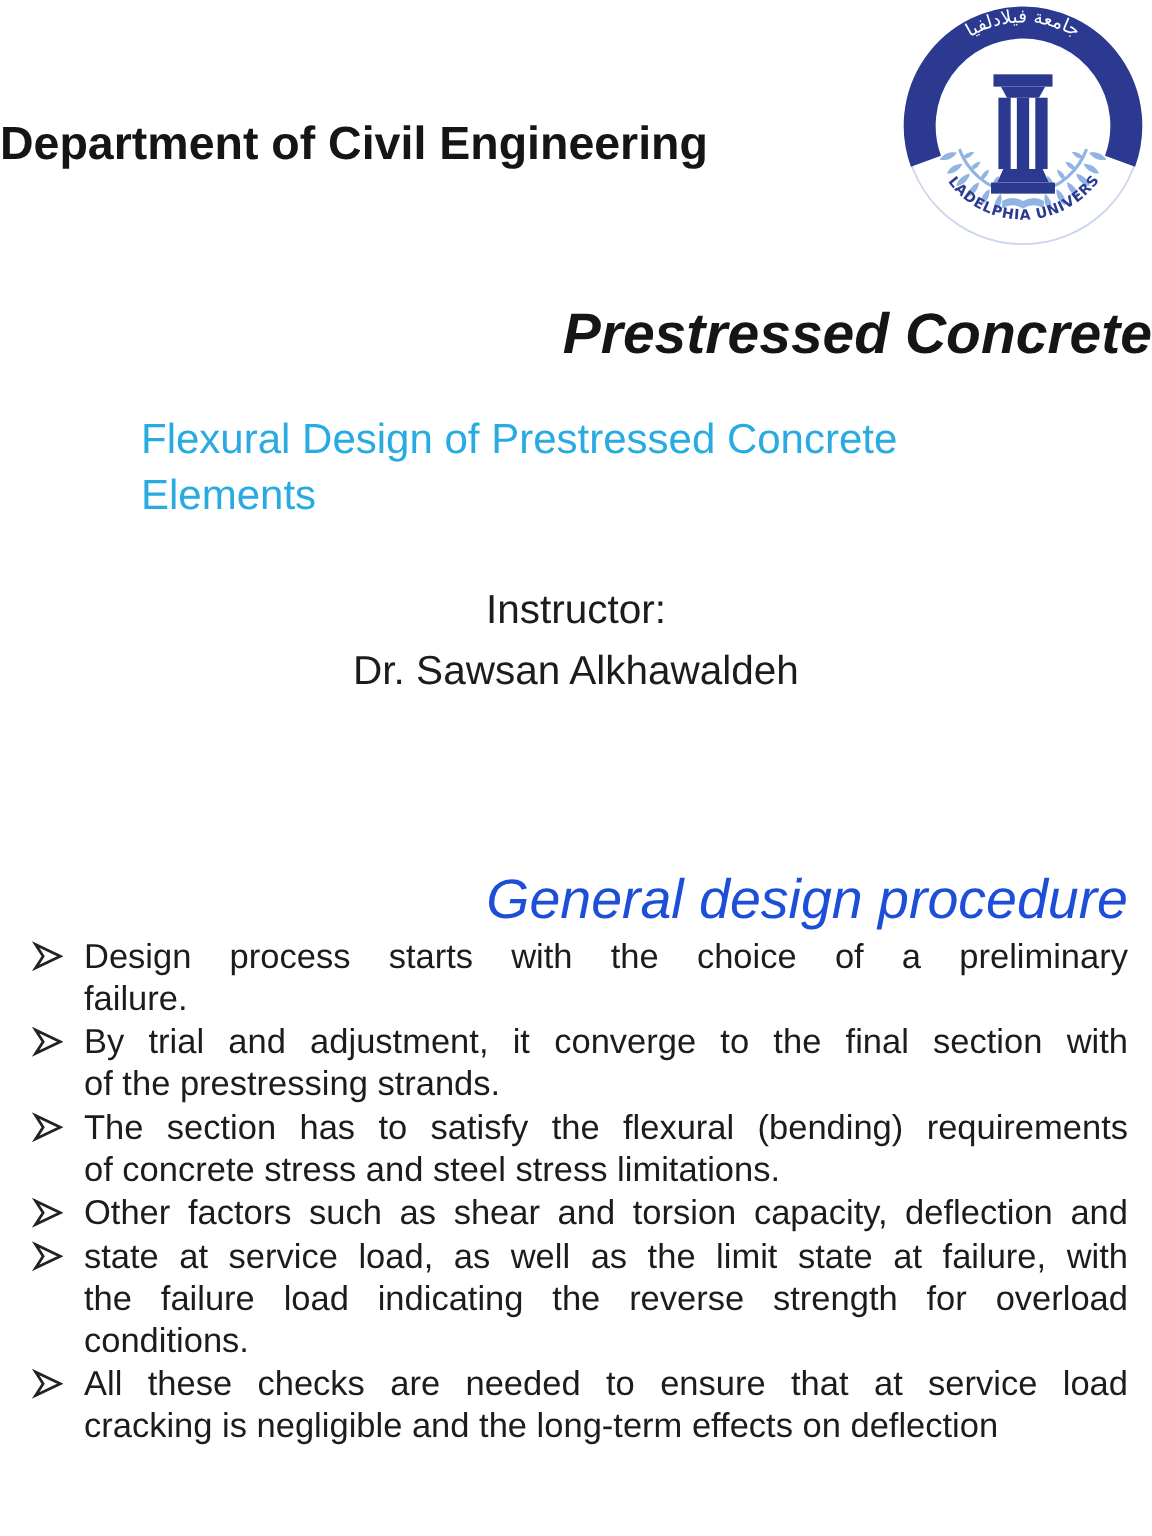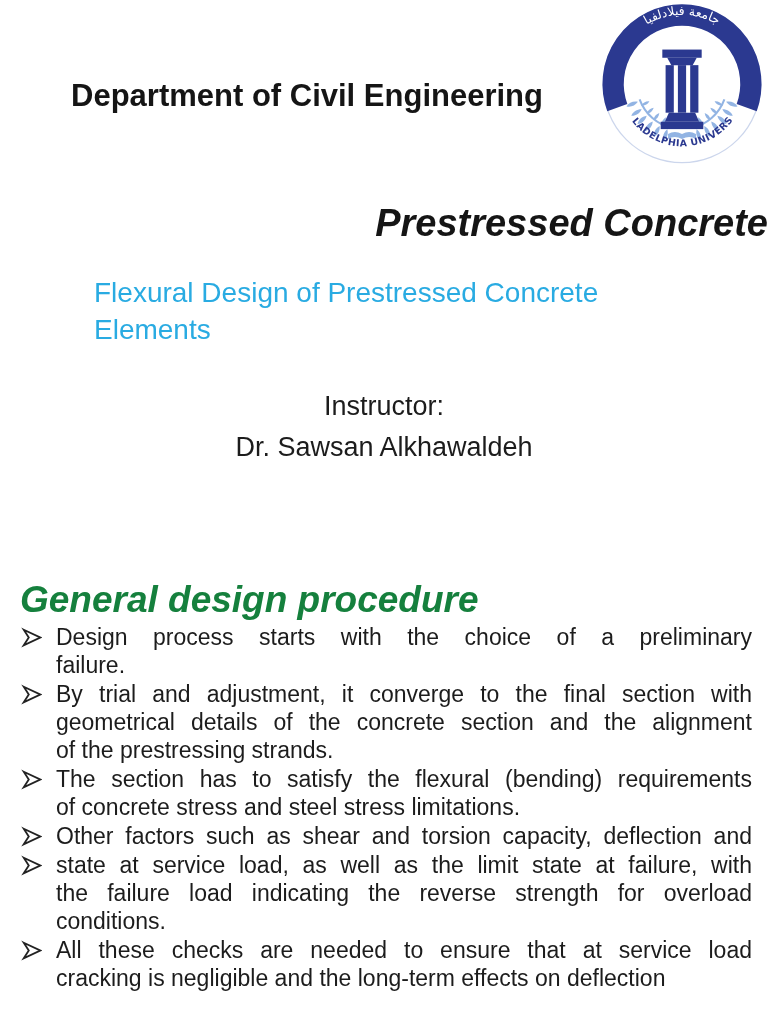--- a/index.html
+++ b/index.html
@@ -7,21 +7,20 @@
     position:relative;
     width:768px;height:1024px;
     margin:0 auto;
     background:#ffffff;
     overflow:hidden;
     color:#1c1c1c;
     font-family:"Liberation Sans", sans-serif;
   }
   .dept-title{
     position:absolute;top:76px;left:0;width:614px;
-    text-align:center;
     font-size:31px;font-weight:bold;line-height:40px;
     color:#151515;
   }
   .logo{position:absolute;top:2px;right:4px;width:164px;height:164px;}
   .course-title{
     position:absolute;top:200px;left:0;right:0;
     text-align:right;
     font-size:38px;font-weight:bold;font-style:italic;line-height:46px;
     color:#151515;
   }
@@ -35,24 +34,24 @@
   .instructor{
     position:absolute;top:386px;left:0;right:0;
     text-align:center;
     font-size:27px;line-height:41px;
     color:#1c1c1c;
   }
   .section{
     position:absolute;top:578px;left:20px;right:16px;
   }
   .section-heading{
-    text-align:left;
+    text-align:right;
     font-size:37px;font-style:italic;line-height:44px;
-    color:#15803d;
-    margin:0 0 1px 0;font-weight:bold;
+    color:#1d4ed8;
+    margin:0 0 1px 0;font-weight:normal;
   }
   ul.bullets{list-style:none;margin:0;padding:0;}
   ul.bullets li{
     position:relative;
     padding-left:36px;
     margin:0 0 1px 0;
     font-size:23px;line-height:28px;
     color:#1c1c1c;
   }
   .arrow-ic{position:absolute;left:1px;top:4px;width:21px;height:21px;}
@@ -141,21 +140,21 @@
       <li>
         <svg class="arrow-ic" viewBox="0 0 23 23">
             <path d="M3 3 L21 11.5 L3 20 L8.5 11.5 Z" fill="#ffffff" stroke="#222222" stroke-width="2"></path>
           </svg>
         <span><div class="jline jfull">Design process starts with the choice of a preliminary</div><div class="jline">failure.</div></span>
       </li>
       <li>
         <svg class="arrow-ic" viewBox="0 0 23 23">
             <path d="M3 3 L21 11.5 L3 20 L8.5 11.5 Z" fill="#ffffff" stroke="#222222" stroke-width="2"></path>
           </svg>
-        <span><div class="jline jfull">By trial and adjustment, it converge to the final section with</div><div class="jline jfull">geometrical details of the concrete section and the alignment</div><div class="jline">of the prestressing strands.</div></span>
+        <span><div class="jline jfull">By trial and adjustment, it converge to the final section with</div><div class="jline">of the prestressing strands.</div></span>
       </li>
       <li>
         <svg class="arrow-ic" viewBox="0 0 23 23">
             <path d="M3 3 L21 11.5 L3 20 L8.5 11.5 Z" fill="#ffffff" stroke="#222222" stroke-width="2"></path>
           </svg>
         <span><div class="jline jfull">The section has to satisfy the flexural (bending) requirements</div><div class="jline">of concrete stress and steel stress limitations.</div></span>
       </li>
       <li>
         <svg class="arrow-ic" viewBox="0 0 23 23">
             <path d="M3 3 L21 11.5 L3 20 L8.5 11.5 Z" fill="#ffffff" stroke="#222222" stroke-width="2"></path>

